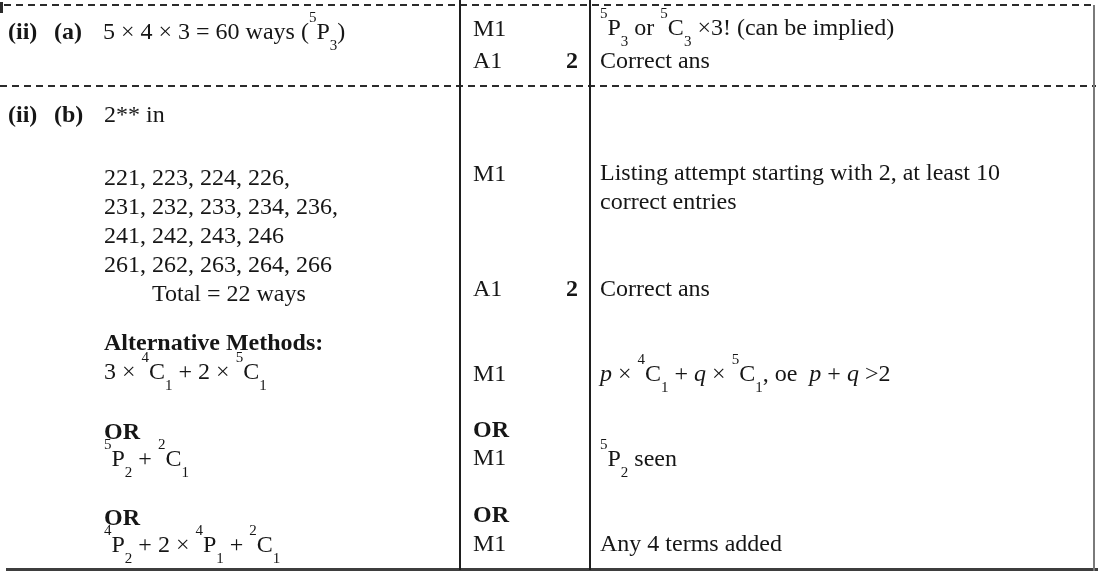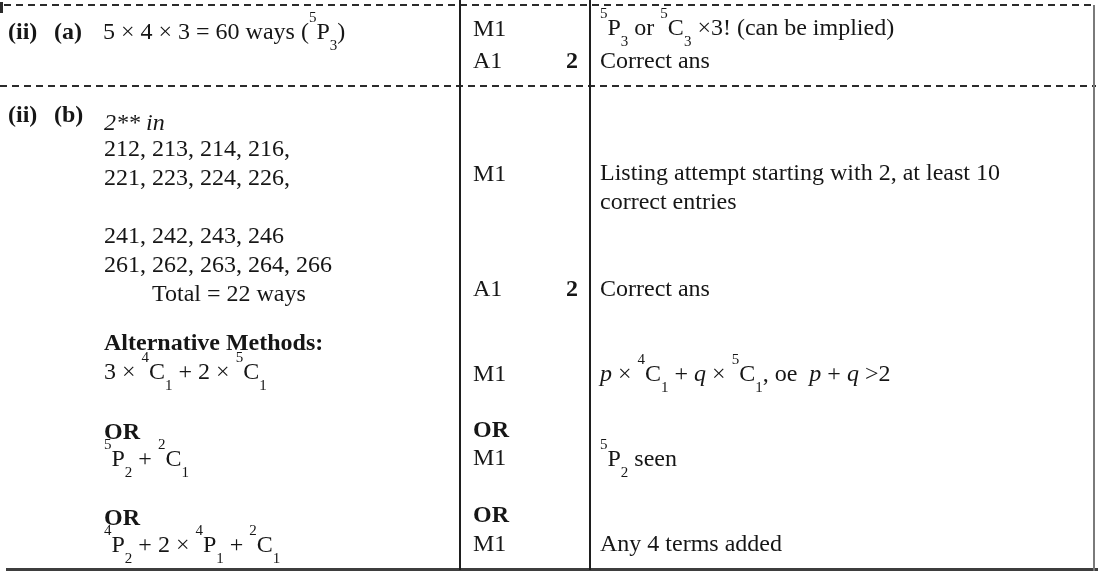--- a/index.html
+++ b/index.html
@@ -51,24 +51,24 @@
 
   <div class="txt" style="left:473px;top:14px;">M1</div>
   <div class="txt" style="left:473px;top:46px;">A1</div>
   <div class="txt b total" style="left:538px;top:46px;">2</div>
 
   <div class="txt" style="left:600px;top:13px;"><sup>5</sup>P<sub>3</sub> or <sup>5</sup>C<sub>3</sub> ×3! (can be implied)</div>
   <div class="txt" style="left:600px;top:46px;">Correct ans</div>
 
   <div class="txt b" style="left:8px;top:100px;">(ii)</div>
   <div class="txt b" style="left:54px;top:100px;">(b)</div>
-  <div class="txt" style="left:104px;top:108px;font-style:italic;">2** in</div>
+  <div class="txt" style="left:104px;top:100px;">2** in</div>
 
-  <div class="txt" style="left:104px;top:134px;">212, 213, 214, 216,</div>
   <div class="txt" style="left:104px;top:163px;">221, 223, 224, 226,</div>
+  <div class="txt" style="left:104px;top:192px;">231, 232, 233, 234, 236,</div>
   <div class="txt" style="left:104px;top:221px;text-align:right;">241, 242, 243, 246</div>
   <div class="txt" style="left:104px;top:250px;">261, 262, 263, 264, 266</div>
   <div class="txt" style="left:104px;top:279px;margin-left:48px;">Total = 22 ways</div>
 
   <div class="txt b" style="left:104px;top:328px;">Alternative Methods:</div>
   <div class="txt" style="left:104px;top:357px;">3 × <sup>4</sup>C<sub>1</sub> + 2 × <sup>5</sup>C<sub>1</sub></div>
   <div class="txt b" style="left:104px;top:417px;">OR</div>
   <div class="txt" style="left:104px;top:444px;"><sup>5</sup>P<sub>2</sub> + <sup>2</sup>C<sub>1</sub></div>
   <div class="txt b" style="left:104px;top:503px;">OR</div>
   <div class="txt" style="left:104px;top:530px;"><sup>4</sup>P<sub>2</sub> + 2 × <sup>4</sup>P<sub>1</sub> + <sup>2</sup>C<sub>1</sub></div>

